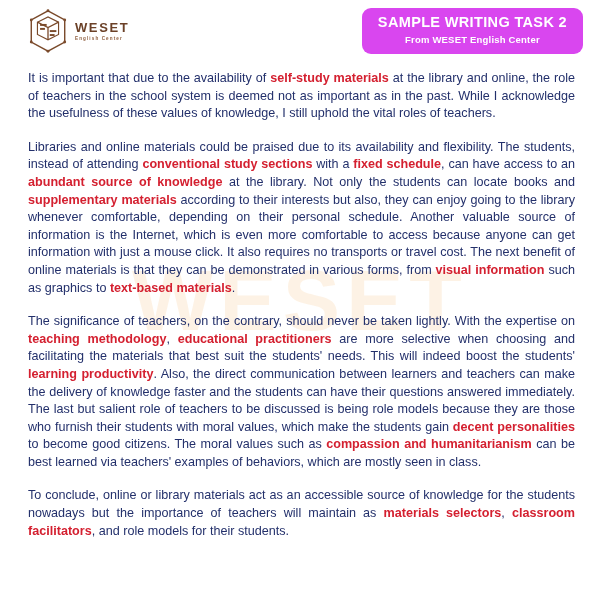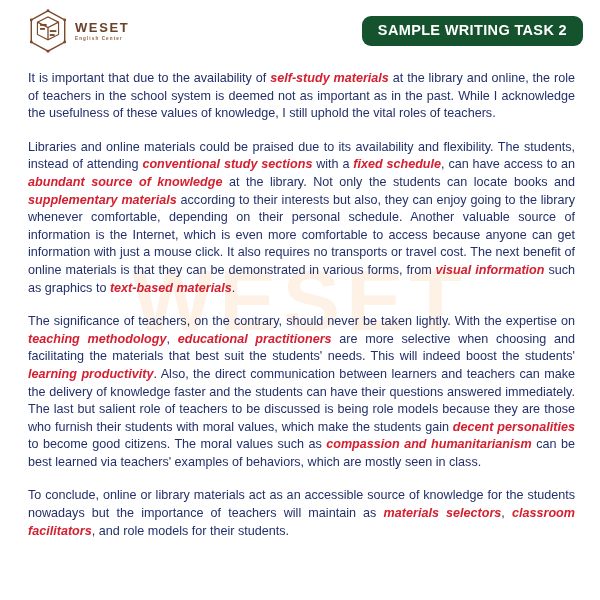--- a/index.html
+++ b/index.html
@@ -77,21 +77,21 @@
   .brand-sub {
     font-size: 4.6px;
     font-weight: 700;
     letter-spacing: 1.1px;
     color: #8d5c3c;
     margin-top: 3px;
     font-family: "Liberation Sans", sans-serif;
   }
 
   .task-badge {
-    background: #14532d;
+    background: #d946ef;
     border-radius: 9px;
     padding: 7px 16px 8px 16px;
     text-align: center;
     color: #ffffff;
     min-width: 172px;
     box-sizing: border-box;
   }
   .task-badge-title {
     font-size: 14.5px;
     font-weight: 800;
@@ -123,21 +123,20 @@
     margin: 0 0 16px 0;
     font-family: "Liberation Sans", sans-serif;
     -webkit-font-smoothing: antialiased;
   }
   .para:last-child {
     margin-bottom: 0;
   }
   .hl {
     color: #d42030;
     font-weight: 700;
-    font-style: italic;
   }
 </style>
 </head>
 <body>
 
 <div class="page">
 
   <div class="watermark">WESET</div>
 
   <div class="header">
@@ -168,20 +167,21 @@
         </g>
       </svg>
       <div class="brand-words">
         <div class="brand-name">WESET</div>
         <div class="brand-sub">English Center</div>
       </div>
     </div>
 
     <div class="task-badge">
       <div class="task-badge-title">SAMPLE WRITING TASK 2</div>
+      <div class="task-badge-sub">From WESET English Center</div>
     </div>
 
   </div>
 
   <div class="essay">
     <div id="paragraphs">
         <p class="para"><span>It is important that due to the availability of </span><span class="hl">self-study materials</span><span> at the library and online, the role of teachers in the school system is deemed not as important as in the past. While I acknowledge the usefulness of these values of knowledge, I still uphold the vital roles of teachers.</span></p>
         <p class="para"><span>Libraries and online materials could be praised due to its availability and flexibility. The students, instead of attending </span><span class="hl">conventional study sections</span><span> with a </span><span class="hl">fixed schedule</span><span>, can have access to an </span><span class="hl">abundant source of knowledge</span><span> at the library. Not only the students can locate books and </span><span class="hl">supplementary materials</span><span> according to their interests but also, they can enjoy going to the library whenever comfortable, depending on their personal schedule. Another valuable source of information is the Internet, which is even more comfortable to access because anyone can get information with just a mouse click. It also requires no transports or travel cost. The next benefit of online materials is that they can be demonstrated in various forms, from </span><span class="hl">visual information</span><span> such as graphics to </span><span class="hl">text-based materials</span><span>.</span></p>
         <p class="para"><span>The significance of teachers, on the contrary, should never be taken lightly. With the expertise on </span><span class="hl">teaching methodology</span><span>, </span><span class="hl">educational practitioners</span><span> are more selective when choosing and facilitating the materials that best suit the students' needs. This will indeed boost the students' </span><span class="hl">learning productivity</span><span>. Also, the direct communication between learners and teachers can make the delivery of knowledge faster and the students can have their questions answered immediately. The last but salient role of teachers to be discussed is being role models because they are those who furnish their students with moral values, which make the students gain </span><span class="hl">decent personalities</span><span> to become good citizens. The moral values such as </span><span class="hl">compassion and humanitarianism</span><span> can be best learned via teachers' examples of behaviors, which are mostly seen in class.</span></p>
         <p class="para"><span>To conclude, online or library materials act as an accessible source of knowledge for the students nowadays but the importance of teachers will maintain as </span><span class="hl">materials selectors</span><span>, </span><span class="hl">classroom facilitators</span><span>, and role models for their students.</span></p>

